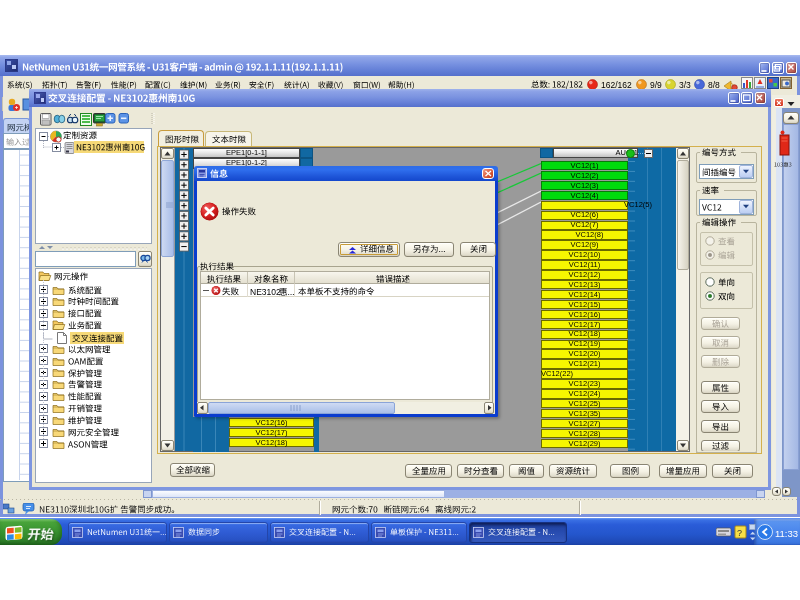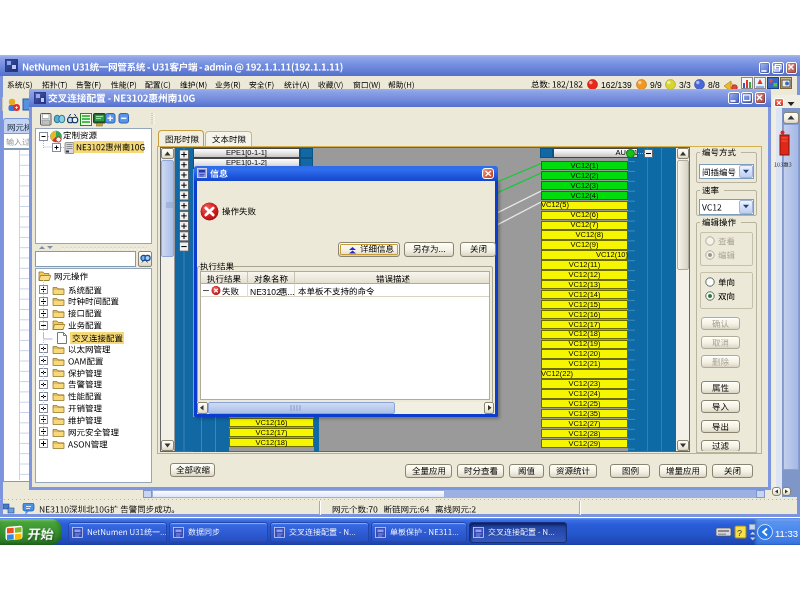--- a/index.html
+++ b/index.html
@@ -56,21 +56,21 @@
 <svg style="position:absolute;left:387.6px;top:79.7px;overflow:visible" width="28" height="11">
     <path transform="translate(0,7.8)" d="M2.1 -6.6V-5.9H0.5V-5.5H2.1V-4.9H0.7V-4.4H2.1V-4.2C2.1 -4.1 2.1 -4.0 2.1 -3.8H0.4V-3.3H1.8C1.6 -3.0 1.2 -2.7 0.5 -2.4C0.7 -2.3 0.9 -2.1 1.0 -2.0C1.8 -2.3 2.3 -2.9 2.5 -3.3H4.2V-3.8H2.7C2.7 -4.0 2.7 -4.1 2.7 -4.2V-4.4H4.0V-4.9H2.7V-5.5H4.2V-5.9H2.7V-6.6ZM4.6 -6.2V-2.4H5.1V-5.7H6.5C6.2 -5.4 6.0 -5.0 5.7 -4.6C6.4 -4.3 6.7 -3.9 6.7 -3.6C6.7 -3.5 6.6 -3.4 6.5 -3.3C6.4 -3.3 6.3 -3.2 6.1 -3.2C5.9 -3.2 5.6 -3.2 5.3 -3.3C5.4 -3.1 5.5 -2.9 5.5 -2.8C5.8 -2.7 6.1 -2.7 6.4 -2.8C6.6 -2.8 6.7 -2.8 6.9 -2.9C7.1 -3.0 7.3 -3.3 7.2 -3.6C7.2 -3.9 7.0 -4.3 6.3 -4.7C6.7 -5.1 7.0 -5.6 7.3 -6.0L6.9 -6.2L6.8 -6.2ZM1.2 -2.0V0.2H1.8V-1.5H3.6V0.6H4.2V-1.5H6.2V-0.5C6.2 -0.4 6.1 -0.3 6.0 -0.3C5.9 -0.3 5.4 -0.3 4.9 -0.3C5.0 -0.2 5.1 0.0 5.1 0.2C5.8 0.2 6.2 0.2 6.4 0.1C6.7 0.0 6.8 -0.1 6.8 -0.4V-2.0H4.2V-2.7H3.6V-2.0Z M12.7 -6.6C12.7 -6.0 12.7 -5.4 12.7 -4.8H11.4V-4.2H12.7C12.6 -2.3 12.2 -0.7 10.7 0.2C10.8 0.3 11.0 0.5 11.1 0.6C12.7 -0.4 13.1 -2.2 13.3 -4.2H14.5C14.4 -1.4 14.3 -0.3 14.1 -0.1C14.1 0.0 14.0 0.0 13.8 0.0C13.7 0.0 13.3 0.0 12.8 -0.0C12.9 0.1 13.0 0.4 13.0 0.6C13.4 0.6 13.8 0.6 14.1 0.6C14.3 0.5 14.5 0.5 14.6 0.3C14.9 -0.1 15.0 -1.2 15.0 -4.5C15.0 -4.6 15.0 -4.8 15.0 -4.8H13.3C13.3 -5.4 13.3 -6.0 13.3 -6.6ZM8.1 -0.7 8.2 -0.1C9.1 -0.4 10.4 -0.7 11.7 -1.0L11.6 -1.5L11.2 -1.4V-6.2H8.6V-0.9ZM9.2 -1.0V-2.3H10.6V-1.3ZM9.2 -4.0H10.6V-2.8H9.2ZM9.2 -4.5V-5.6H10.6V-4.5Z M17.5 1.5 17.9 1.3C17.2 0.2 16.9 -1.1 16.9 -2.4C16.9 -3.7 17.2 -5.1 17.9 -6.2L17.5 -6.4C16.7 -5.2 16.3 -4.0 16.3 -2.4C16.3 -0.9 16.7 0.4 17.5 1.5Z M19.0 0.0H19.7V-2.7H22.4V0.0H23.1V-5.7H22.4V-3.3H19.7V-5.7H19.0Z M24.7 1.5C25.4 0.4 25.8 -0.9 25.8 -2.4C25.8 -4.0 25.4 -5.2 24.7 -6.4L24.2 -6.2C24.9 -5.1 25.2 -3.7 25.2 -2.4C25.2 -1.1 24.9 0.2 24.2 1.3Z" fill="#000"></path>
   </svg>
 <svg style="position:absolute;left:531.0px;top:79.0px;overflow:visible" width="53" height="12">
     <path transform="translate(0,8.5)" d="M6.5 -1.8C6.9 -1.2 7.4 -0.4 7.6 0.1L8.1 -0.2C8.0 -0.8 7.4 -1.5 6.9 -2.1ZM3.5 -2.3C4.1 -1.9 4.7 -1.3 5.0 -0.9L5.5 -1.3C5.2 -1.7 4.5 -2.3 4.0 -2.6ZM2.4 -2.0V-0.3C2.4 0.4 2.7 0.6 3.7 0.6C3.9 0.6 5.4 0.6 5.6 0.6C6.4 0.6 6.6 0.3 6.7 -0.6C6.5 -0.7 6.2 -0.8 6.1 -0.9C6.0 -0.1 6.0 0.0 5.5 0.0C5.2 0.0 3.9 0.0 3.7 0.0C3.2 0.0 3.1 -0.0 3.1 -0.3V-2.0ZM1.2 -1.9C1.0 -1.3 0.7 -0.5 0.4 -0.1L1.0 0.2C1.3 -0.3 1.6 -1.1 1.8 -1.8ZM2.3 -4.8H6.3V-3.3H2.3ZM1.6 -5.4V-2.7H7.0V-5.4H5.6C5.9 -5.9 6.2 -6.4 6.5 -6.9L5.8 -7.1C5.6 -6.6 5.2 -5.9 4.9 -5.4H3.1L3.6 -5.7C3.5 -6.1 3.1 -6.7 2.7 -7.1L2.2 -6.9C2.5 -6.4 2.9 -5.8 3.0 -5.4Z M12.2 -7.0C12.0 -6.6 11.7 -6.1 11.5 -5.8L11.9 -5.6C12.2 -5.9 12.5 -6.3 12.7 -6.7ZM9.1 -6.7C9.4 -6.4 9.6 -5.9 9.7 -5.6L10.2 -5.8C10.1 -6.1 9.9 -6.6 9.6 -6.9ZM11.9 -2.2C11.7 -1.8 11.4 -1.4 11.1 -1.1C10.8 -1.2 10.4 -1.4 10.1 -1.5C10.2 -1.7 10.4 -2.0 10.5 -2.2ZM9.3 -1.3C9.8 -1.1 10.2 -0.9 10.6 -0.7C10.1 -0.3 9.4 -0.0 8.7 0.1C8.9 0.2 9.0 0.5 9.1 0.6C9.8 0.4 10.6 0.1 11.2 -0.4C11.5 -0.3 11.7 -0.1 11.9 0.1L12.3 -0.4C12.1 -0.5 11.9 -0.7 11.6 -0.8C12.0 -1.3 12.4 -1.9 12.6 -2.6L12.3 -2.8L12.2 -2.7H10.8L11.0 -3.2L10.4 -3.3C10.3 -3.1 10.2 -2.9 10.2 -2.7H9.0V-2.2H9.9C9.7 -1.9 9.5 -1.6 9.3 -1.3ZM10.6 -7.1V-5.6H8.8V-5.0H10.4C10.0 -4.5 9.3 -4.0 8.7 -3.7C8.9 -3.6 9.0 -3.4 9.1 -3.2C9.6 -3.5 10.2 -4.0 10.6 -4.5V-3.4H11.2V-4.6C11.6 -4.3 12.1 -3.9 12.3 -3.7L12.7 -4.2C12.5 -4.3 11.7 -4.8 11.3 -5.0H12.9V-5.6H11.2V-7.1ZM13.7 -7.1C13.5 -5.6 13.2 -4.1 12.5 -3.3C12.6 -3.2 12.9 -3.0 13.0 -2.9C13.2 -3.2 13.4 -3.6 13.6 -4.0C13.7 -3.1 14.0 -2.4 14.3 -1.7C13.8 -0.9 13.2 -0.3 12.2 0.2C12.4 0.3 12.5 0.6 12.6 0.7C13.5 0.2 14.1 -0.3 14.6 -1.1C15.0 -0.4 15.6 0.2 16.2 0.6C16.3 0.4 16.5 0.2 16.7 0.1C15.9 -0.3 15.4 -0.9 15.0 -1.7C15.4 -2.6 15.7 -3.6 15.9 -4.9H16.5V-5.5H14.0C14.2 -6.0 14.3 -6.5 14.3 -7.0ZM15.3 -4.9C15.1 -3.9 14.9 -3.1 14.6 -2.3C14.3 -3.1 14.1 -4.0 13.9 -4.9Z M18.0 -3.3C18.3 -3.3 18.5 -3.6 18.5 -3.9C18.5 -4.3 18.3 -4.5 18.0 -4.5C17.7 -4.5 17.4 -4.3 17.4 -3.9C17.4 -3.6 17.7 -3.3 18.0 -3.3ZM18.0 0.1C18.3 0.1 18.5 -0.1 18.5 -0.5C18.5 -0.8 18.3 -1.1 18.0 -1.1C17.7 -1.1 17.4 -0.8 17.4 -0.5C17.4 -0.1 17.7 0.1 18.0 0.1Z M21.6 0.0H25.0V-0.6H23.8V-6.2H23.2C22.8 -6.0 22.4 -5.9 21.9 -5.8V-5.3H23.0V-0.6H21.6Z M27.9 0.1C29.0 0.1 29.8 -0.6 29.8 -1.5C29.8 -2.4 29.3 -2.8 28.8 -3.1V-3.2C29.1 -3.5 29.6 -4.0 29.6 -4.7C29.6 -5.6 28.9 -6.3 27.9 -6.3C26.9 -6.3 26.2 -5.7 26.2 -4.7C26.2 -4.1 26.6 -3.6 27.0 -3.3V-3.3C26.4 -3.0 25.9 -2.4 25.9 -1.5C25.9 -0.6 26.7 0.1 27.9 0.1ZM28.3 -3.4C27.6 -3.7 26.9 -4.0 26.9 -4.7C26.9 -5.3 27.3 -5.7 27.9 -5.7C28.5 -5.7 28.9 -5.3 28.9 -4.6C28.9 -4.2 28.7 -3.8 28.3 -3.4ZM27.9 -0.5C27.1 -0.5 26.6 -1.0 26.6 -1.6C26.6 -2.2 26.9 -2.7 27.4 -3.0C28.3 -2.7 29.1 -2.4 29.1 -1.5C29.1 -0.9 28.6 -0.5 27.9 -0.5Z M30.5 0.0H34.4V-0.7H32.7C32.4 -0.7 32.0 -0.6 31.6 -0.6C33.1 -2.0 34.1 -3.3 34.1 -4.5C34.1 -5.6 33.4 -6.3 32.3 -6.3C31.5 -6.3 30.9 -6.0 30.4 -5.4L30.9 -5.0C31.2 -5.4 31.7 -5.7 32.2 -5.7C33.0 -5.7 33.3 -5.2 33.3 -4.5C33.3 -3.4 32.4 -2.2 30.5 -0.5Z M34.8 1.5H35.4L37.9 -6.7H37.4Z M38.7 0.0H42.1V-0.6H40.9V-6.2H40.3C39.9 -6.0 39.5 -5.9 39.0 -5.8V-5.3H40.1V-0.6H38.7Z M44.9 0.1C46.1 0.1 46.9 -0.6 46.9 -1.5C46.9 -2.4 46.4 -2.8 45.9 -3.1V-3.2C46.2 -3.5 46.7 -4.0 46.7 -4.7C46.7 -5.6 46.0 -6.3 45.0 -6.3C44.0 -6.3 43.3 -5.7 43.3 -4.7C43.3 -4.1 43.6 -3.6 44.1 -3.3V-3.3C43.5 -3.0 43.0 -2.4 43.0 -1.5C43.0 -0.6 43.8 0.1 44.9 0.1ZM45.4 -3.4C44.6 -3.7 44.0 -4.0 44.0 -4.7C44.0 -5.3 44.4 -5.7 45.0 -5.7C45.6 -5.7 46.0 -5.3 46.0 -4.6C46.0 -4.2 45.8 -3.8 45.4 -3.4ZM45.0 -0.5C44.2 -0.5 43.6 -1.0 43.6 -1.6C43.6 -2.2 44.0 -2.7 44.5 -3.0C45.4 -2.7 46.2 -2.4 46.2 -1.5C46.2 -0.9 45.7 -0.5 45.0 -0.5Z M47.6 0.0H51.5V-0.7H49.8C49.4 -0.7 49.1 -0.6 48.7 -0.6C50.2 -2.0 51.2 -3.3 51.2 -4.5C51.2 -5.6 50.5 -6.3 49.4 -6.3C48.6 -6.3 48.0 -6.0 47.5 -5.4L48.0 -5.0C48.3 -5.4 48.8 -5.7 49.3 -5.7C50.0 -5.7 50.4 -5.2 50.4 -4.5C50.4 -3.4 49.5 -2.2 47.6 -0.5Z" fill="#000"></path>
   </svg>
 <svg style="position:absolute;left:586.5px;top:78.5px" width="11" height="11">
     <circle cx="5.5" cy="5.5" r="5" fill="#e82818" stroke="#981008" stroke-width="0.5"></circle>
     <circle cx="3.8" cy="3.6" r="1.8" fill="rgba(255,255,255,.55)"></circle>
   </svg>
-<span style="position:absolute;left:601px;top:79.5px;font:normal 8.5px 'Liberation Sans',sans-serif;color:#000;white-space:pre;line-height:10.5px">162/139</span>
+<span style="position:absolute;left:601px;top:79.5px;font:normal 8.5px 'Liberation Sans',sans-serif;color:#000;white-space:pre;line-height:10.5px">162/162</span>
 <svg style="position:absolute;left:635.5px;top:78.5px" width="11" height="11">
     <circle cx="5.5" cy="5.5" r="5" fill="#f09820" stroke="#a86010" stroke-width="0.5"></circle>
     <circle cx="3.8" cy="3.6" r="1.8" fill="rgba(255,255,255,.55)"></circle>
   </svg>
 <span style="position:absolute;left:650px;top:79.5px;font:normal 8.5px 'Liberation Sans',sans-serif;color:#000;white-space:pre;line-height:10.5px">9/9</span>
 <svg style="position:absolute;left:664.5px;top:78.5px" width="11" height="11">
     <circle cx="5.5" cy="5.5" r="5" fill="#d8d430" stroke="#989410" stroke-width="0.5"></circle>
     <circle cx="3.8" cy="3.6" r="1.8" fill="rgba(255,255,255,.55)"></circle>
   </svg>
 <span style="position:absolute;left:679px;top:79.5px;font:normal 8.5px 'Liberation Sans',sans-serif;color:#000;white-space:pre;line-height:10.5px">3/3</span>
@@ -601,31 +601,31 @@
   </svg>
 <div style="position:absolute;left:541px;top:161px;width:87px;height:9.4px;background:#00dc0c;border:1px solid #0a7a0a"></div>
 <span style="position:absolute;left:541px;top:161.8px;width:87px;text-align:center;font:7.5px 'Liberation Sans',sans-serif;color:#000;white-space:pre;line-height:8.5px">VC12(1)</span>
 <div style="position:absolute;left:541px;top:170.92px;width:87px;height:9.4px;background:#00dc0c;border:1px solid #0a7a0a"></div>
 <span style="position:absolute;left:541px;top:171.72px;width:87px;text-align:center;font:7.5px 'Liberation Sans',sans-serif;color:#000;white-space:pre;line-height:8.5px">VC12(2)</span>
 <div style="position:absolute;left:541px;top:180.84px;width:87px;height:9.4px;background:#00dc0c;border:1px solid #0a7a0a"></div>
 <span style="position:absolute;left:541px;top:181.64px;width:87px;text-align:center;font:7.5px 'Liberation Sans',sans-serif;color:#000;white-space:pre;line-height:8.5px">VC12(3)</span>
 <div style="position:absolute;left:541px;top:190.76px;width:87px;height:9.4px;background:#00dc0c;border:1px solid #0a7a0a"></div>
 <span style="position:absolute;left:541px;top:191.56px;width:87px;text-align:center;font:7.5px 'Liberation Sans',sans-serif;color:#000;white-space:pre;line-height:8.5px">VC12(4)</span>
 <div style="position:absolute;left:541px;top:200.68px;width:87px;height:9.4px;background:#f6f600;border:1px solid #6a6a00"></div>
-<span style="position:absolute;left:541px;top:201.48px;width:111px;text-align:left;font:7.5px 'Liberation Sans',sans-serif;color:#000;white-space:pre;line-height:8.5px">VC12(5)</span>
+<span style="position:absolute;left:541px;top:201.48px;width:111px;text-align:right;font:7.5px 'Liberation Sans',sans-serif;color:#000;white-space:pre;line-height:8.5px">VC12(5)</span>
 <div style="position:absolute;left:541px;top:210.6px;width:87px;height:9.4px;background:#f6f600;border:1px solid #6a6a00"></div>
 <span style="position:absolute;left:541px;top:211.4px;width:87px;text-align:center;font:7.5px 'Liberation Sans',sans-serif;color:#000;white-space:pre;line-height:8.5px">VC12(6)</span>
 <div style="position:absolute;left:541px;top:220.52px;width:87px;height:9.4px;background:#f6f600;border:1px solid #6a6a00"></div>
 <span style="position:absolute;left:541px;top:221.32px;width:87px;text-align:center;font:7.5px 'Liberation Sans',sans-serif;color:#000;white-space:pre;line-height:8.5px">VC12(7)</span>
 <div style="position:absolute;left:541px;top:230.44px;width:87px;height:9.4px;background:#f6f600;border:1px solid #6a6a00"></div>
 <span style="position:absolute;left:541px;top:231.24px;width:97px;text-align:center;font:7.5px 'Liberation Sans',sans-serif;color:#000;white-space:pre;line-height:8.5px">VC12(8)</span>
 <div style="position:absolute;left:541px;top:240.36px;width:87px;height:9.4px;background:#f6f600;border:1px solid #6a6a00"></div>
 <span style="position:absolute;left:541px;top:241.16px;width:87px;text-align:center;font:7.5px 'Liberation Sans',sans-serif;color:#000;white-space:pre;line-height:8.5px">VC12(9)</span>
 <div style="position:absolute;left:541px;top:250.28px;width:87px;height:9.4px;background:#f6f600;border:1px solid #6a6a00"></div>
-<span style="position:absolute;left:541px;top:251.08px;width:87px;text-align:right;font:7.5px 'Liberation Sans',sans-serif;color:#000;white-space:pre;line-height:8.5px">VC12(10)</span>
+<span style="position:absolute;left:541px;top:251.08px;width:87px;text-align:center;font:7.5px 'Liberation Sans',sans-serif;color:#000;white-space:pre;line-height:8.5px">VC12(10)</span>
 <div style="position:absolute;left:541px;top:260.2px;width:87px;height:9.4px;background:#f6f600;border:1px solid #6a6a00"></div>
 <span style="position:absolute;left:541px;top:261px;width:87px;text-align:center;font:7.5px 'Liberation Sans',sans-serif;color:#000;white-space:pre;line-height:8.5px">VC12(11)</span>
 <div style="position:absolute;left:541px;top:270.12px;width:87px;height:9.4px;background:#f6f600;border:1px solid #6a6a00"></div>
 <span style="position:absolute;left:541px;top:270.92px;width:87px;text-align:center;font:7.5px 'Liberation Sans',sans-serif;color:#000;white-space:pre;line-height:8.5px">VC12(12)</span>
 <div style="position:absolute;left:541px;top:280.04px;width:87px;height:9.4px;background:#f6f600;border:1px solid #6a6a00"></div>
 <span style="position:absolute;left:541px;top:280.84px;width:87px;text-align:center;font:7.5px 'Liberation Sans',sans-serif;color:#000;white-space:pre;line-height:8.5px">VC12(13)</span>
 <div style="position:absolute;left:541px;top:289.96px;width:87px;height:9.4px;background:#f6f600;border:1px solid #6a6a00"></div>
 <span style="position:absolute;left:541px;top:290.76px;width:87px;text-align:center;font:7.5px 'Liberation Sans',sans-serif;color:#000;white-space:pre;line-height:8.5px">VC12(14)</span>
 <div style="position:absolute;left:541px;top:299.88px;width:87px;height:9.4px;background:#f6f600;border:1px solid #6a6a00"></div>
 <span style="position:absolute;left:541px;top:300.68px;width:87px;text-align:center;font:7.5px 'Liberation Sans',sans-serif;color:#000;white-space:pre;line-height:8.5px">VC12(15)</span>

